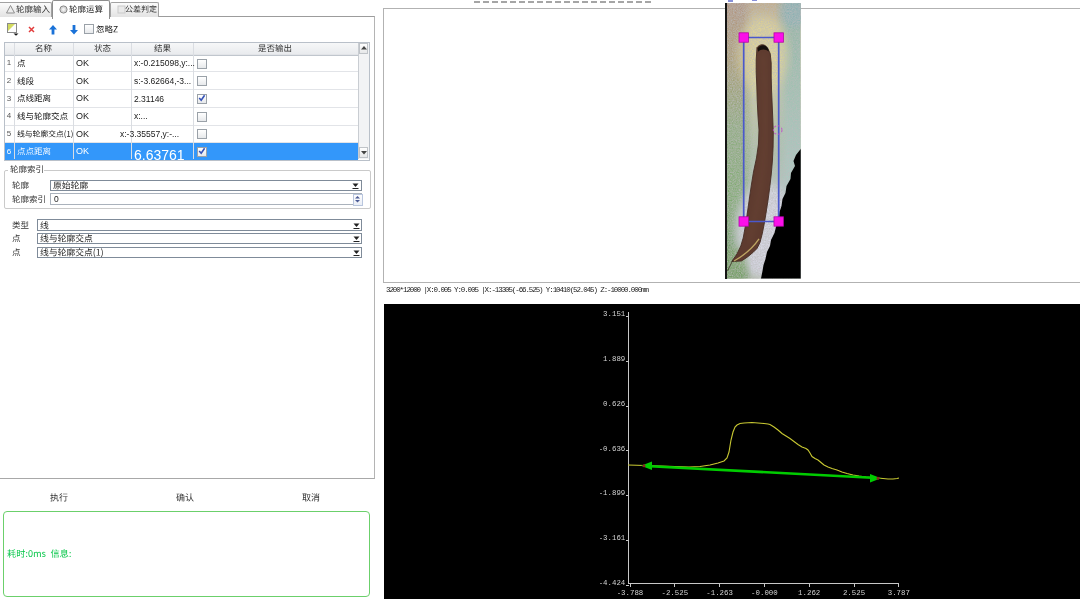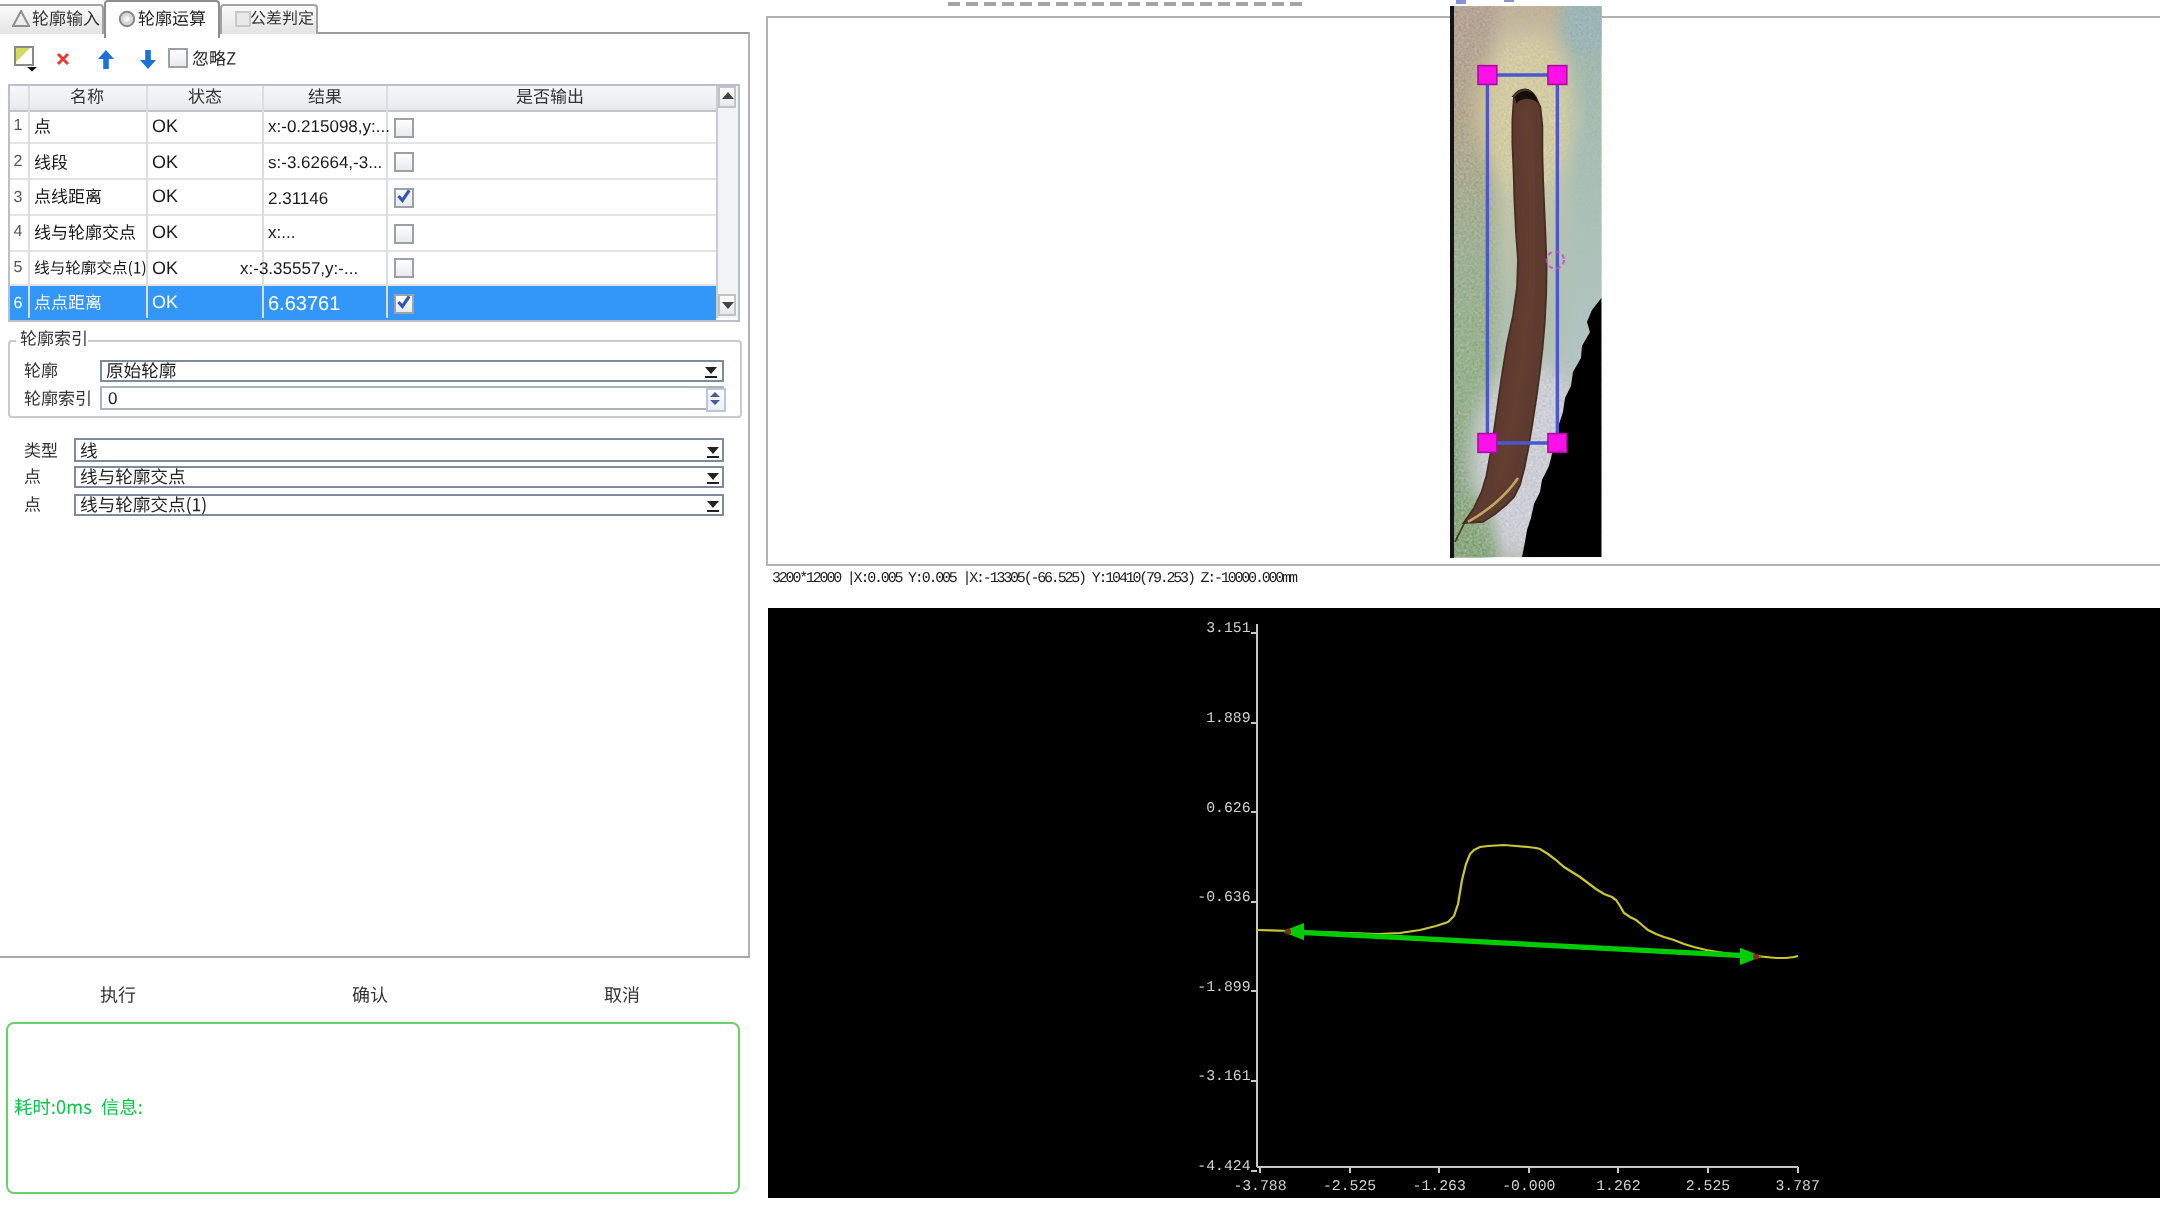--- a/index.html
+++ b/index.html
@@ -183,21 +183,21 @@
 <div class="txt" style="left:4.5px;top:147.8px;width:9px;text-align:center;font-size:8px;color:#fff">6</div>
 <div style="position:absolute;left:17.0px;top:147.3px;line-height:0"><svg width="35.0" height="9.5" viewBox="0 0 35.0 9.5">
       <g transform="translate(0,7.31) scale(0.00850,-0.00850)" fill="#fff">
         <use href="#g22" x="0"></use>
         <use href="#g22" x="1000"></use>
         <use href="#g25" x="2000"></use>
         <use href="#g26" x="3000"></use>
       </g>
     </svg></div>
 <div class="txt" style="left:76px;top:147.3px;font-size:9px;color:#fff">OK</div>
-<div class="txt" style="left:134px;top:147.6px;font-size:10px;color:#fff">6.63761</div>
+<div class="txt" style="left:134px;top:147.6px;font-size:14px;color:#fff">6.63761</div>
 <div class="cb" style="left:196.5px;top:147.0px"></div>
 <svg class="abs" style="left:197.5px;top:147.0px;z-index:3" width="8" height="8">
     <path d="M1.2 4 L3.2 6.2 L6.6 1.2" stroke="#3653b8" stroke-width="1.6" fill="none"></path>
   </svg>
 <div class="abs" style="left:4px;top:169.5px;width:364.5px;height:37px;border:1px solid #cacaca;border-radius:2px"></div>
 <div class="abs" style="left:8px;top:164px;width:36px;height:11px;background:#fff"></div>
 <div style="position:absolute;left:10.0px;top:164.5px;line-height:0"><svg width="35.0" height="9.5" viewBox="0 0 35.0 9.5">
       <g transform="translate(0,7.31) scale(0.00850,-0.00850)" fill="#333">
         <use href="#g0" x="0"></use>
         <use href="#g1" x="1000"></use>
@@ -415,21 +415,21 @@
     <path d="M6 257 L0.5 268" stroke="#3a3226" stroke-width="0.9" opacity="0.9"></path>
     <g stroke="#4a58cc" stroke-width="1.7" fill="none">
       <path d="M16.7 39 L16.7 214 M51.7 39 L51.7 214 M21 34.5 L47.4 34.5 M21 218.5 L47.4 218.5"></path>
     </g>
     <circle cx="50.7" cy="127" r="4.3" stroke="#c050c8" stroke-width="1.1" fill="none" stroke-dasharray="2.2,1.8" opacity="0.85"></circle>
     <rect x="12.0" y="29.8" width="9.4" height="9.4" fill="#fb10e9" stroke="#b008a4" stroke-width="0.8"></rect>
     <rect x="47.0" y="29.8" width="9.4" height="9.4" fill="#fb10e9" stroke="#b008a4" stroke-width="0.8"></rect>
     <rect x="12.0" y="213.8" width="9.4" height="9.4" fill="#fb10e9" stroke="#b008a4" stroke-width="0.8"></rect>
     <rect x="47.0" y="213.8" width="9.4" height="9.4" fill="#fb10e9" stroke="#b008a4" stroke-width="0.8"></rect>
   </svg>
-<div class="txt" style="left:386px;top:286.5px;font-size:7.5px;font-family:'Liberation Mono',monospace;color:#222;letter-spacing:-1.1px">3200*12000 |X:0.005 Y:0.005 |X:-13305(-66.525) Y:10410(79.253) Z:-10000.000mm</div>
+<div class="txt" style="left:386px;top:286.5px;font-size:7.5px;font-family:'Liberation Mono',monospace;color:#222;letter-spacing:-1.1px">3200*12000 |X:0.005 Y:0.005 |X:-13305(-66.525) Y:10410(52.045) Z:-10000.000mm</div>
 <svg class="abs" style="left:384px;top:304px;background:#000" width="696" height="294.5" viewBox="0 0 696 294.5">
     <g stroke="#c8c8c8" stroke-width="1" shape-rendering="crispEdges">
       <line x1="244.5" y1="8.0" x2="244.5" y2="279.5"></line>
       <line x1="244.5" y1="279.5" x2="514.8" y2="279.5"></line>
       <line x1="241.5" y1="12.5" x2="244.5" y2="12.5"></line>
       <line x1="241.5" y1="57.3" x2="244.5" y2="57.3"></line>
       <line x1="241.5" y1="102.1" x2="244.5" y2="102.1"></line>
       <line x1="241.5" y1="146.9" x2="244.5" y2="146.9"></line>
       <line x1="241.5" y1="191.7" x2="244.5" y2="191.7"></line>
       <line x1="241.5" y1="236.5" x2="244.5" y2="236.5"></line>

